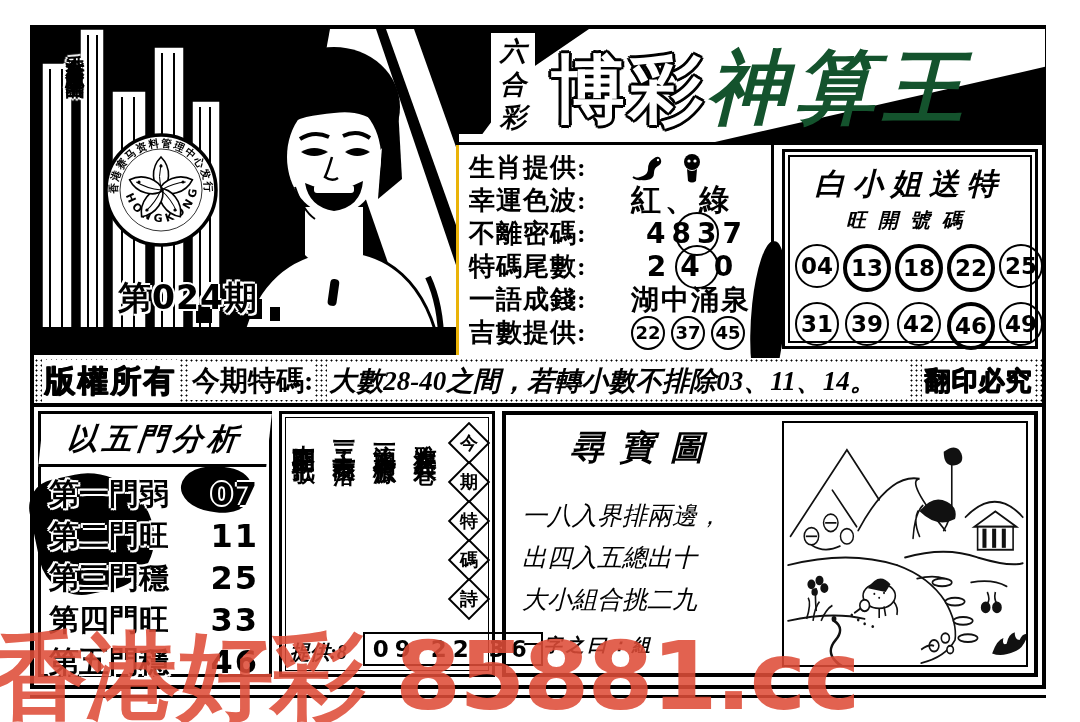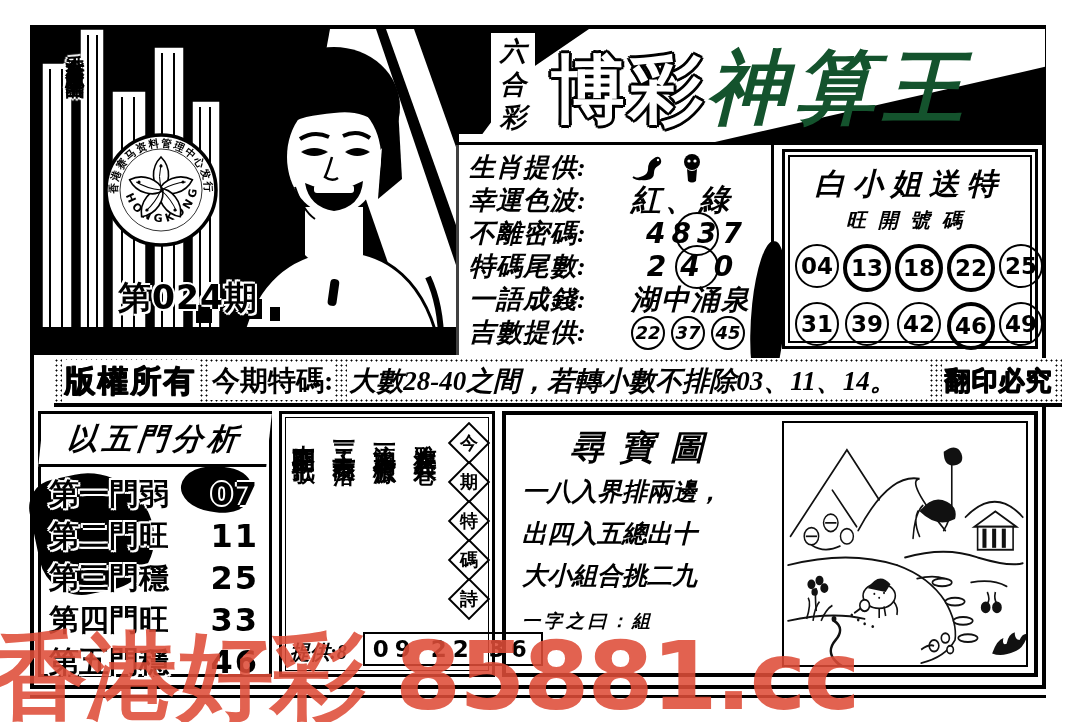--- a/index.html
+++ b/index.html
@@ -23,21 +23,21 @@
   .title-tri{position:absolute;left:0;top:0;width:130px;height:105px;background:#000;clip-path:polygon(0 0,100% 0,55% 38%,18% 100%,0 100%);}
   .title-wedge{position:absolute;right:0;bottom:0;width:330px;height:80px;background:#000;clip-path:polygon(0 100%,100% 6%,100% 100%);}
   .title-prefix{position:absolute;left:32px;top:4px;width:44px;background:#fff;text-align:center;padding:2px 0;}
   .title-prefix span{display:block;font-size:26px;font-weight:800;line-height:33px;font-style:italic;}
   .title-main{position:absolute;left:92px;top:6px;white-space:nowrap;}
   .title-main .outline{font-size:74px;font-weight:900;letter-spacing:4px;color:#fff;
       text-shadow:-3px 0 0 #000,3px 0 0 #000,0 -3px 0 #000,0 3px 0 #000,-2px -2px 0 #000,2px 2px 0 #000,-2px 2px 0 #000,2px -2px 0 #000;}
   .title-main .solid{font-size:80px;font-weight:900;letter-spacing:8px;color:#14532d;font-style:italic;}
 
   
-  .info-box{position:absolute;left:422px;top:116px;width:318px;height:210px;border-left:3px solid #404040;border-right:3px solid #000;background:#fff;padding:6px 8px 0 10px;box-sizing:border-box;font-style:italic;}
+  .info-box{position:absolute;left:422px;top:116px;width:318px;height:210px;border-left:3px solid #eab308;border-right:3px solid #000;background:#fff;padding:6px 8px 0 10px;box-sizing:border-box;}
   .info-row{display:flex;align-items:center;height:33px;}
   .info-label{font-size:26px;font-weight:800;letter-spacing:1px;width:162px;flex:none;}
   .info-label.light{font-weight:600;}
   .info-value{font-size:30px;font-weight:800;letter-spacing:4px;}
   .info-value.num{font-family:"DejaVu Sans",sans-serif;font-size:28px;letter-spacing:6px;font-weight:700;}
   .info-value.tail{letter-spacing:14px;}
   .zicons{display:flex;gap:14px;align-items:flex-end;}
   .circ{display:inline-flex;align-items:center;justify-content:center;width:30px;height:30px;border:2px solid #000;border-radius:50%;
       font-family:"DejaVu Sans",sans-serif;font-size:18px;font-weight:800;letter-spacing:0;margin-right:6px;}
   .blot{position:absolute;right:-14px;top:96px;width:34px;height:150px;background:#000;border-radius:45% 55% 40% 60%;transform:rotate(6deg);}
@@ -47,21 +47,21 @@
   .lady-title{font-size:30px;font-weight:900;letter-spacing:8px;font-style:italic;}
   .lady-sub{font-size:20px;font-weight:800;letter-spacing:12px;margin-top:2px;font-style:italic;}
   .lady-grid{display:grid;grid-template-columns:repeat(5,1fr);gap:10px 4px;padding:10px 10px 0 10px;}
   .num{width:40px;height:40px;margin:0 auto;border:2px solid #000;border-radius:50%;display:flex;align-items:center;justify-content:center;
       font-family:"DejaVu Sans",sans-serif;font-size:23px;font-weight:700;}
   .num.bold{border-width:4px;font-weight:900;}
 
   
   .strip{position:absolute;left:0;top:329px;width:100%;height:49px;border-bottom:4px solid #000;box-sizing:border-box;
       background-image:radial-gradient(circle,#000 0.9px,transparent 1.1px);background-size:5px 5px;background-color:#fff;
-      display:flex;align-items:center;padding:0 8px;gap:12px;margin-left:20px;}
+      display:flex;align-items:center;padding:0 8px;gap:12px;}
   .strip .owner{font-size:31px;font-weight:900;letter-spacing:2px;text-shadow:1px 0 #000,0 1px #000,1px 1px #000;background:#fff;padding:0 2px;}
   .strip .lbl{font-size:28px;font-weight:800;background:#fff;padding:0 2px;}
   .strip .txt{font-size:27px;font-weight:600;flex:1;background:#fff;padding:0 2px;white-space:nowrap;font-style:italic;}
   .strip .warn{font-size:26px;font-weight:700;letter-spacing:1px;text-shadow:1px 0 #000,0 1px #000,1px 1px #000;background:#fff;padding:0 2px;}
 
   
   .bottom{position:absolute;left:0;top:378px;width:100%;height:270px;display:flex;gap:7px;padding:4px 4px 0 4px;box-sizing:border-box;}
 
   .analysis{width:234px;flex:none;border:3px solid #000;position:relative;box-sizing:border-box;background:#fff;}
   .analysis::before{content:"";position:absolute;left:-6px;top:58px;width:118px;height:120px;background:#000;border-radius:30% 70% 55% 45%;transform:rotate(-12deg);}
@@ -82,21 +82,21 @@
   .diamond-col{display:flex;flex-direction:column;gap:9px;padding-top:2px;}
   .diamond{width:26px;height:26px;border:2px solid #000;transform:rotate(45deg);display:flex;align-items:center;justify-content:center;}
   .diamond span{transform:rotate(-45deg);font-size:18px;font-weight:800;}
   .poem-foot{position:absolute;left:8px;bottom:8px;right:8px;display:flex;align-items:flex-end;gap:16px;}
   .provide{font-size:20px;font-weight:800;font-style:italic;white-space:nowrap;}
   .numbox{border:2px solid #000;padding:2px 8px;font-family:"DejaVu Sans",sans-serif;font-size:23px;font-weight:600;letter-spacing:6px;white-space:nowrap;}
 
   .treasure{flex:1;border:4px solid #000;box-sizing:border-box;display:flex;gap:8px;padding:6px;background:#fff;}
   .t-text{width:246px;flex:none;padding:4px 6px 0 10px;border-right:0;}
   .t-title{text-align:center;font-size:34px;font-weight:900;letter-spacing:16px;font-style:italic;}
-  .t-lines{margin-top:0;font-size:25px;font-weight:700;line-height:42px;font-style:italic;white-space:nowrap;}
+  .t-lines{margin-top:24px;font-size:25px;font-weight:400;line-height:42px;font-style:italic;white-space:nowrap;}
   .t-riddle{margin-top:12px;font-size:18px;font-weight:800;font-style:italic;letter-spacing:4px;}
   .t-draw{flex:1;border:2px solid #000;position:relative;overflow:hidden;}
   .t-draw svg{position:absolute;left:0;top:0;width:100%;height:100%;}
 
   
   .watermark{position:absolute;left:-8px;top:614px;z-index:40;white-space:nowrap;
       font-family:"DejaVu Sans",sans-serif;font-size:95px;font-weight:900;letter-spacing:-2px;
       color:rgba(222,76,56,0.88);}
 </style>
 </head>

